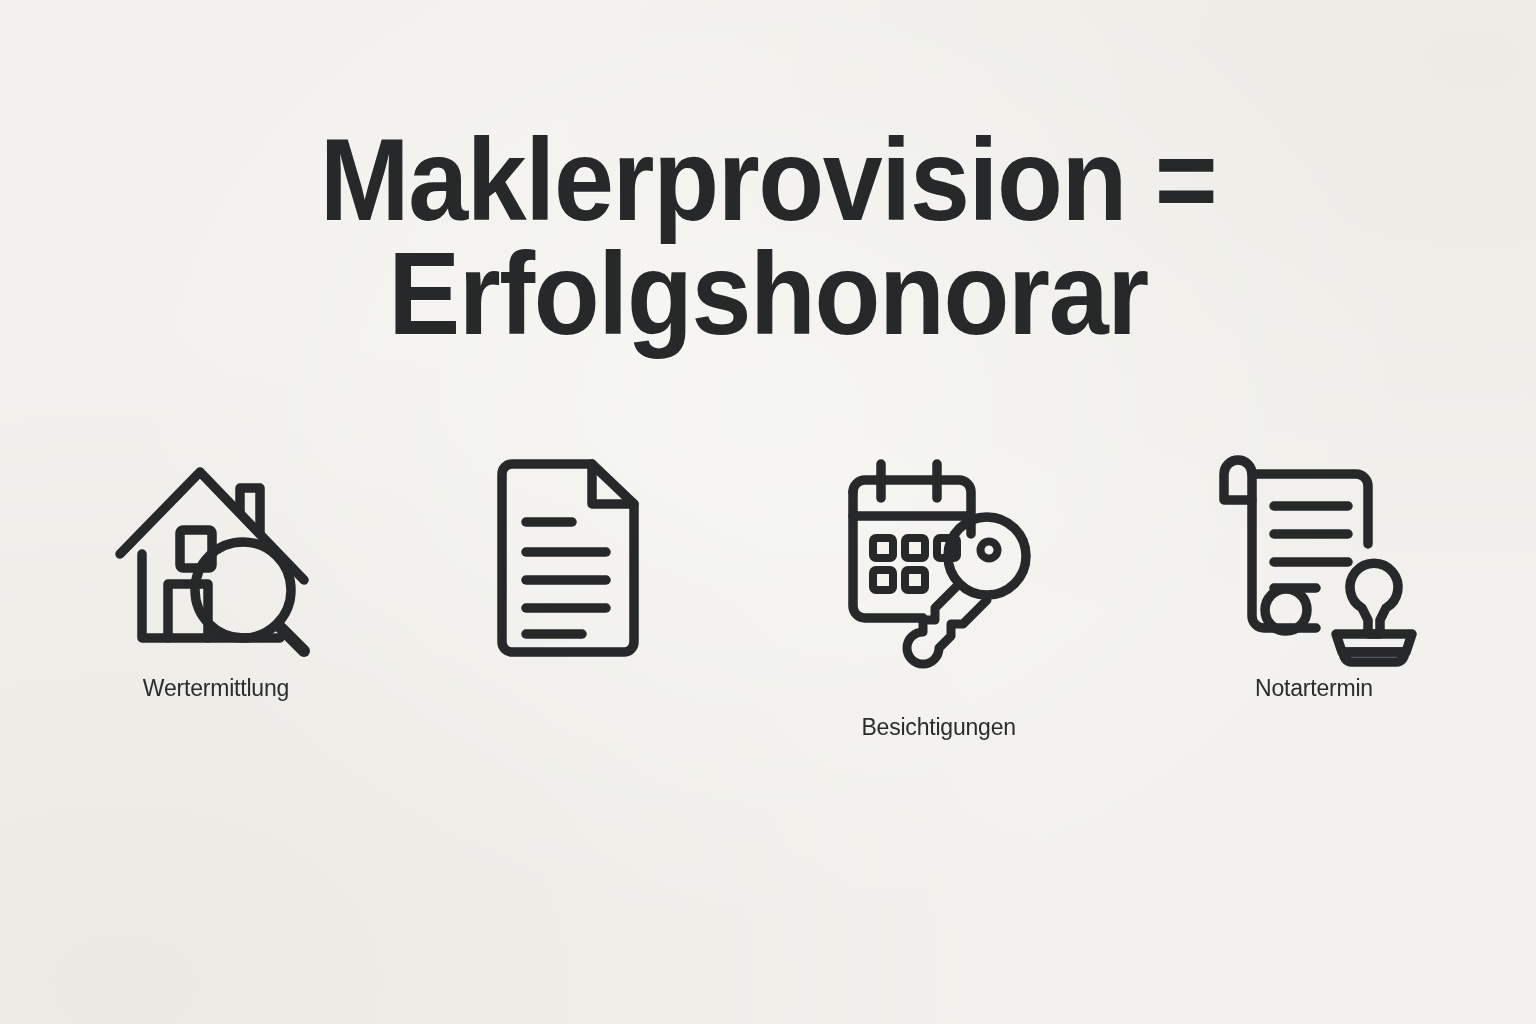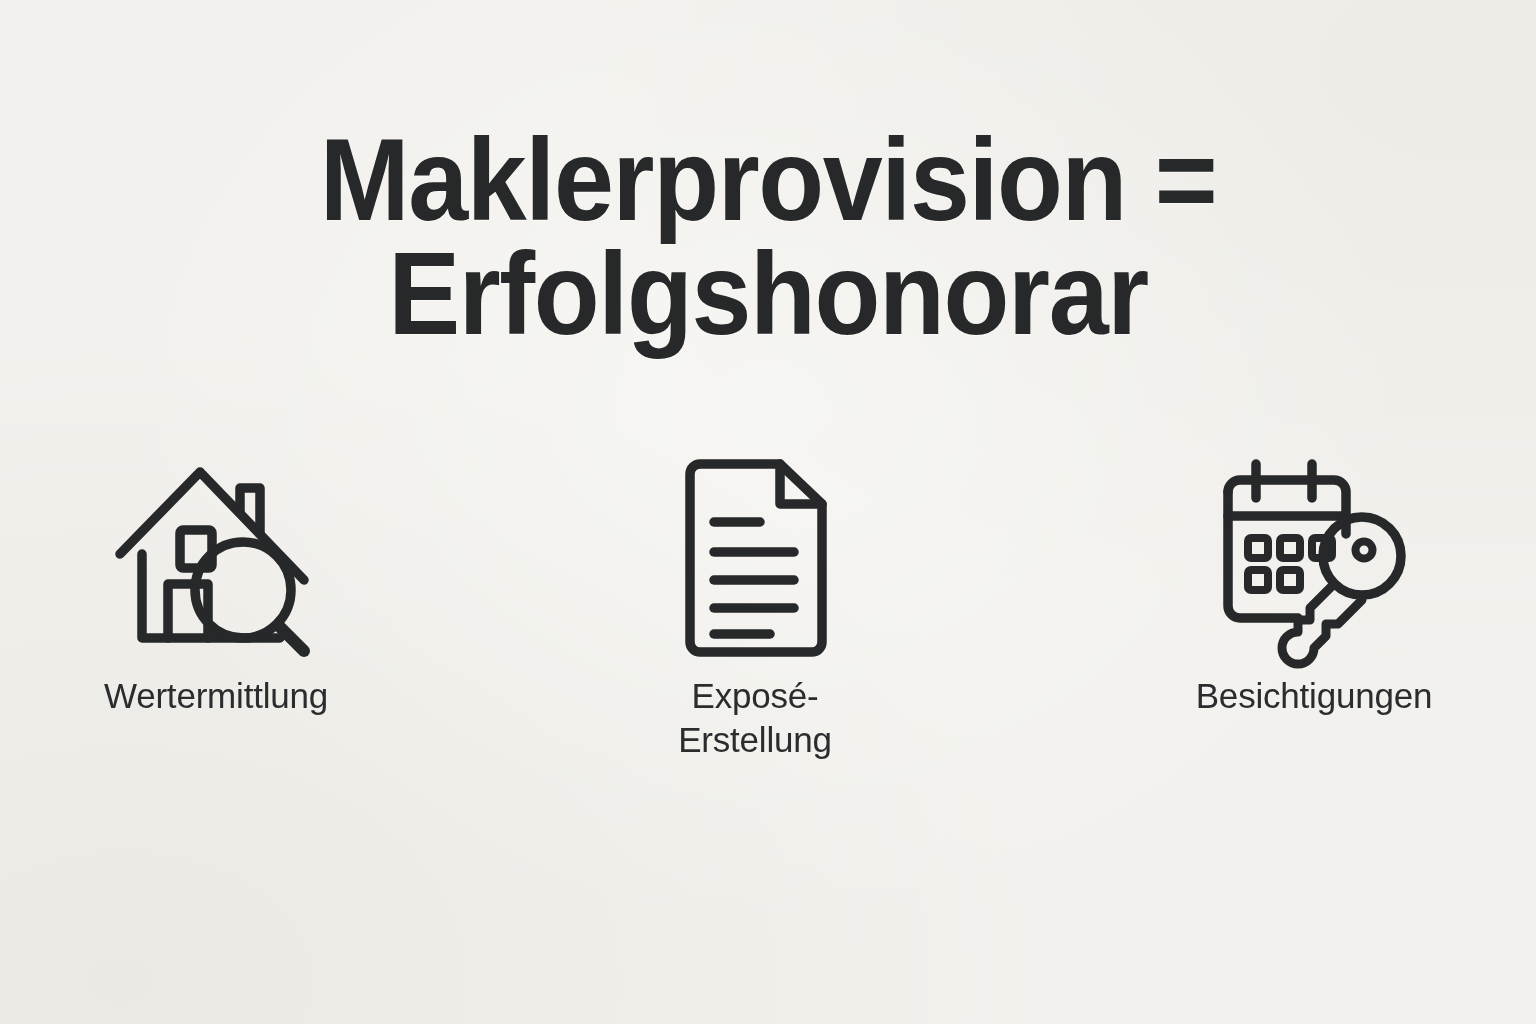--- a/index.html
+++ b/index.html
@@ -55,34 +55,34 @@
   .icon-wrap {
     height:212px;
     width:220px;
     display:flex;
     align-items:center;
     justify-content:center;
   }
   .icon-wrap svg { display:block; overflow:visible; }
   .caption {
     margin-top:10px;
-    font-size:35px;
+    font-size:23px;
     line-height:1.26;
     font-weight:400;
     letter-spacing:-0.2px;
     color:#2a2c2d;
     text-align:center;
     white-space:pre-line;
   }
 
   
   .cell.c1 { margin-left:-6px; }
   .cell.c2 { margin-left:-14px; }
   .cell.c3 { margin-left:-4px; }
-  .cell.c4 { margin-left:6px; }
+  .cell.c4 { margin-left:6px;gap:39px; }
   .cell.c5 { margin-left:10px; }
 </style>
 </head>
 <body>
 
 <div class="grain"></div>
 
 <div class="stage">
 
   <h1 class="headline">Maklerprovision =
@@ -119,22 +119,20 @@
           <path d="M14 16 A10 10 0 0 1 24 6 H104 L146 46 V184 A10 10 0 0 1 136 194 H24 A10 10 0 0 1 14 184 Z"></path>
           <path d="M104 6 V46 H146"></path>
 
           <path d="M38 64 H84"></path>
           <path d="M38 94 H118"></path>
           <path d="M38 122 H118"></path>
           <path d="M38 150 H118"></path>
           <path d="M38 176 H94"></path>
         </svg>
       </div>
-      <div class="caption">Exposé-
-Erstellung</div>
     </div>
 
 
     <div class="cell c4">
       <div class="icon-wrap">
         <svg width="208" height="200" viewBox="0 0 208 200" fill="none" stroke="#26282a" stroke-width="9.5" stroke-linecap="round" stroke-linejoin="round">
 
           <path d="M46 6 V40"></path>
           <path d="M102 6 V40"></path>
 
@@ -153,15 +151,40 @@
           <circle cx="152" cy="98" r="39"></circle>
           <circle cx="154" cy="92" r="8.5" stroke-width="8"></circle>
 
           <path d="M124 126 L100 150 L100 162 L88 162 L88 174
                    A16 16 0 1 0 104 190 L116 178 L116 166 L128 166 L152 142" stroke-width="9"></path>
         </svg>
       </div>
       <div class="caption">Besichtigungen</div>
     </div>
 
+    <div class="cell c5">
+      <div class="icon-wrap">
+        <svg width="204" height="200" viewBox="0 0 204 200" fill="none" stroke="#26282a" stroke-width="9.5" stroke-linecap="round" stroke-linejoin="round">
+
+          <path d="M12 16 A14 14 0 0 1 40 16 V42 H12 Z"></path>
+
+          <path d="M40 16 H144 A12 12 0 0 1 156 28 V86"></path>
+          <path d="M40 42 V158 A12 12 0 0 0 52 170 H104"></path>
+
+          <path d="M62 48 H136"></path>
+          <path d="M62 76 H136"></path>
+          <path d="M62 104 H136"></path>
+          <path d="M62 130 H104"></path>
+
+          <circle cx="74" cy="152" r="21"></circle>
+
+          <path d="M150 150 A24 24 0 1 1 174 150 L168 162 V176 H156 V162 Z"></path>
+
+          <path d="M124 176 H200 L194 194 H130 Z"></path>
+
+          <path d="M132 194 H192 A8 8 0 0 1 184 204 H140 A8 8 0 0 1 132 194 Z"></path>
+        </svg>
+      </div>
+      <div class="caption">Notartermin</div>
+    </div>
 
   </div>
 </div>
 
 </body></html>

